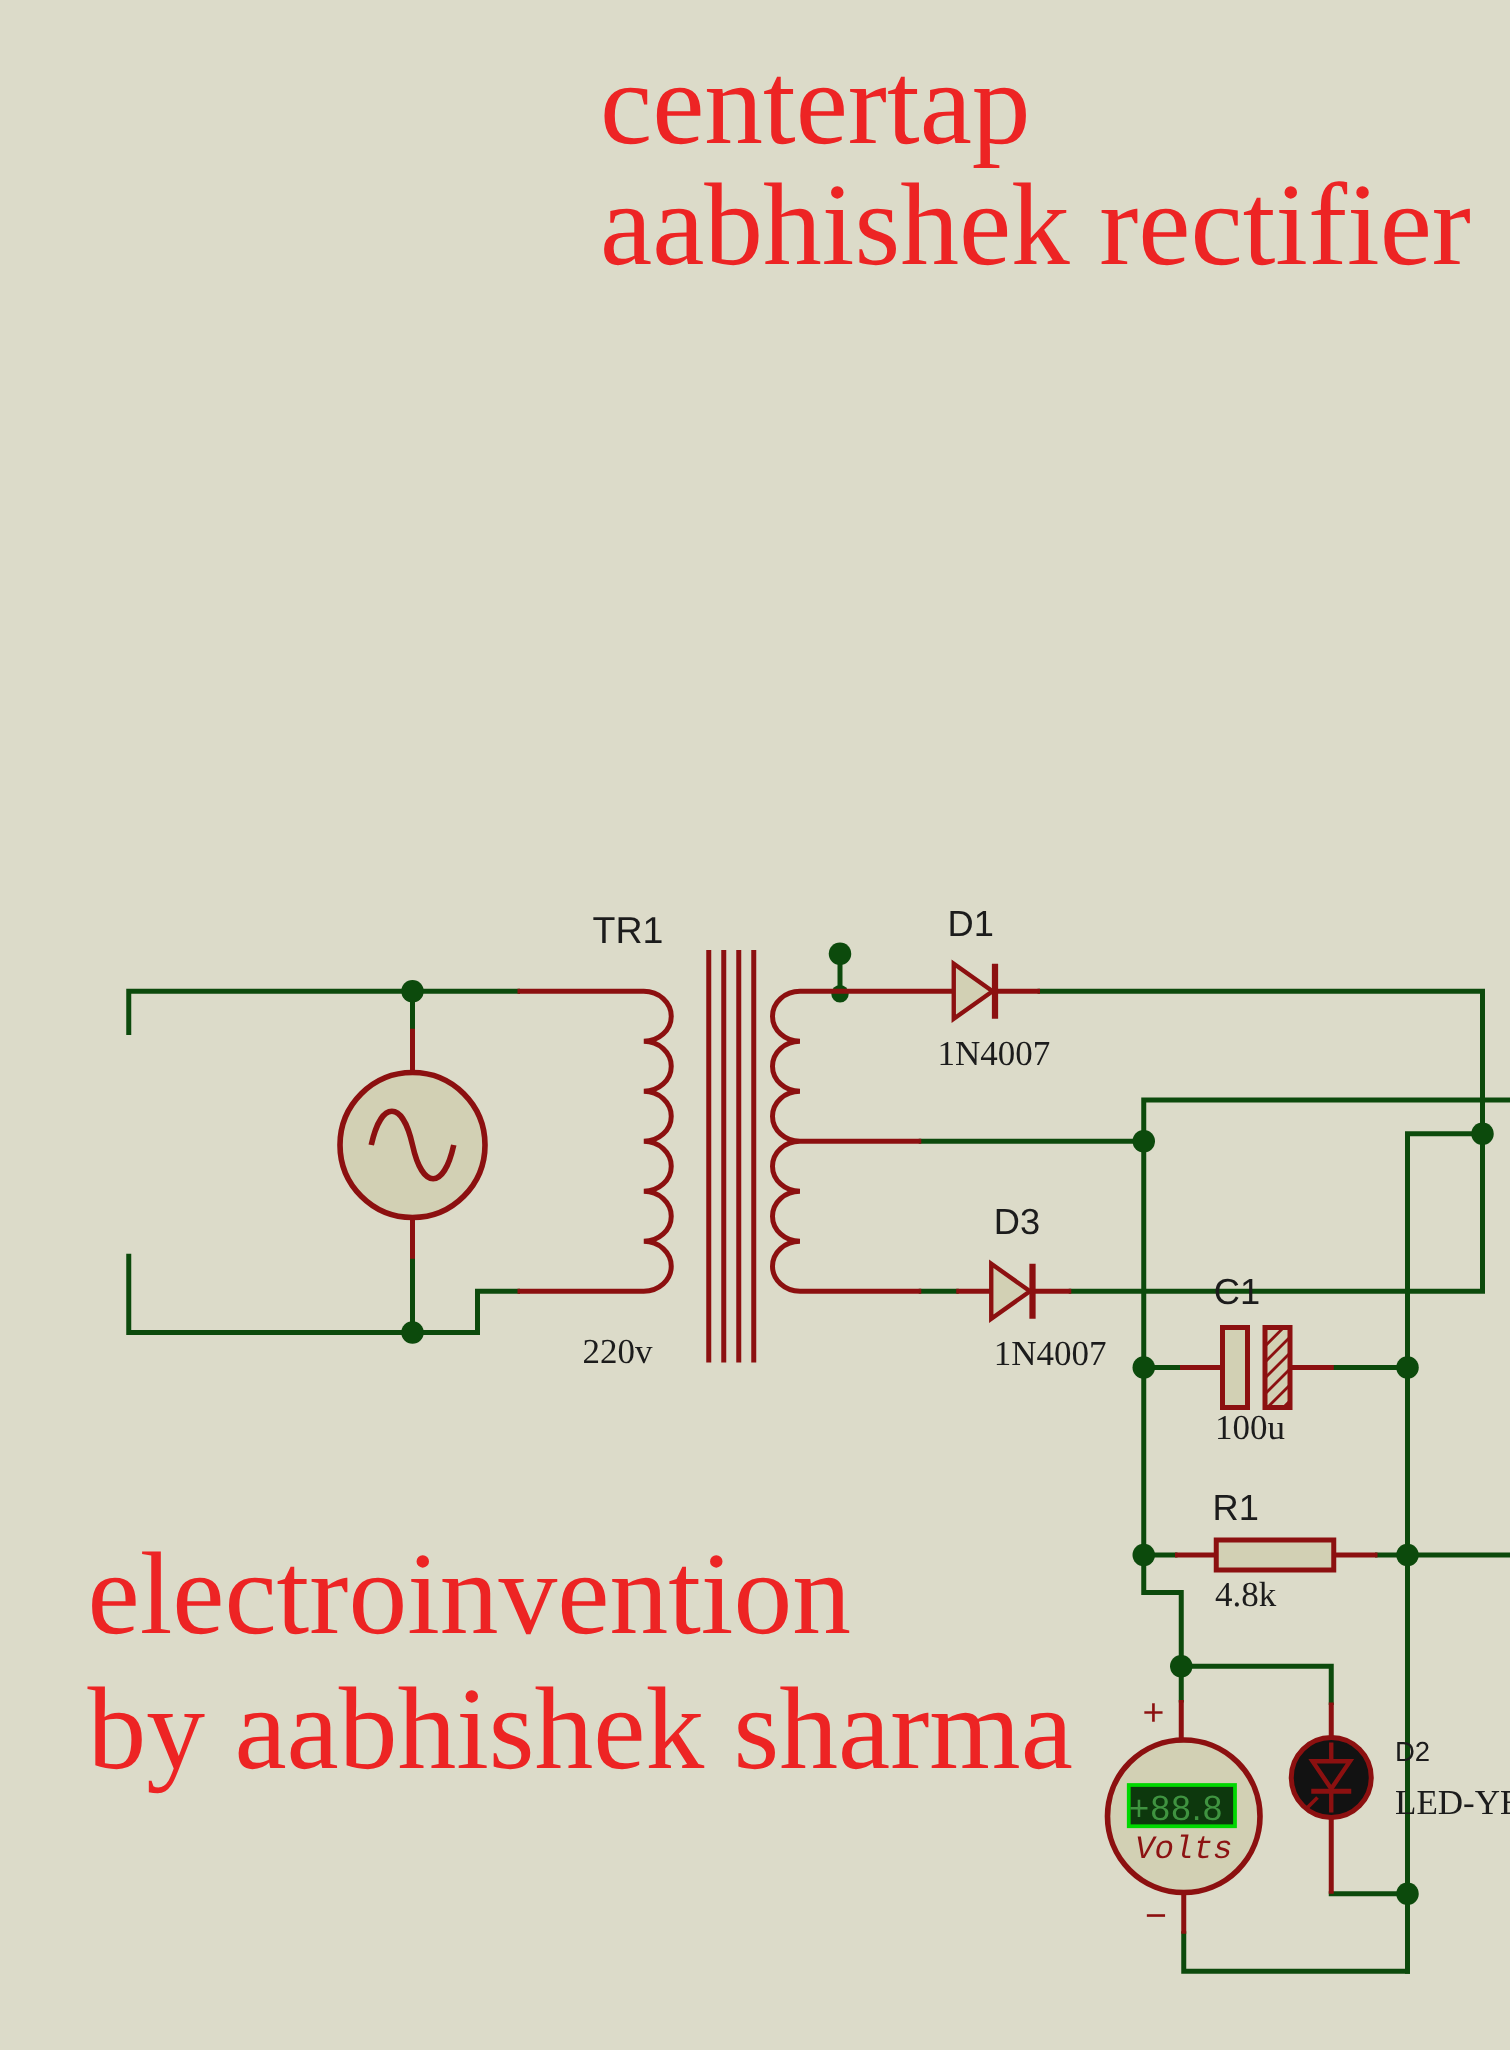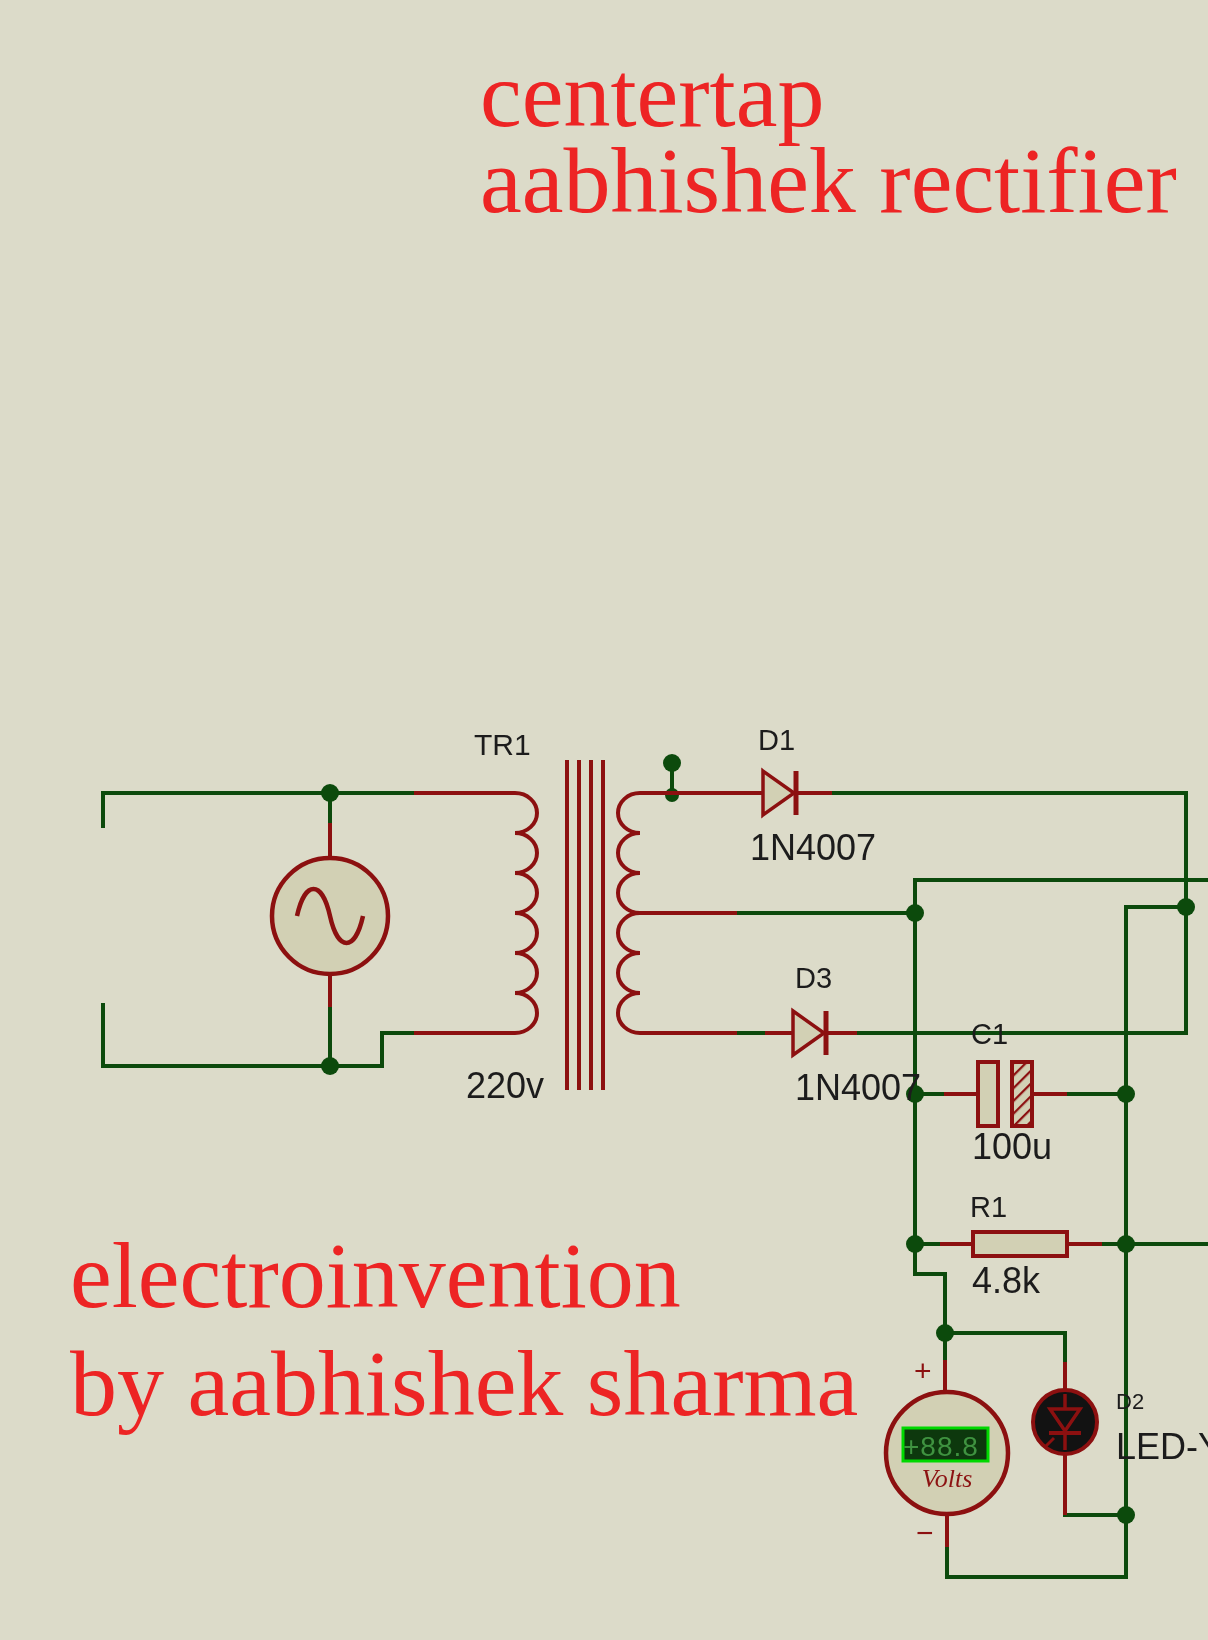--- a/index.html
+++ b/index.html
@@ -12,21 +12,21 @@
   }
   #circuit-svg{position:absolute;left:0;top:0;}
   .lbl{
     position:absolute;
     color:#1c1c1c;
     font-family:"Liberation Sans", sans-serif;
     font-size:29px;
     white-space:nowrap;
     line-height:1;
   }
-  .val{font-size:36px;}
+  .val{font-size:28px;font-family:Liberation Serif, serif;}
   .heading{
     position:absolute;
     color:#ed2424;
     font-family:"Liberation Serif", serif;
     font-size:94px;
     line-height:1;
     white-space:nowrap;
   }
   .polarity{
     position:absolute;
@@ -46,21 +46,21 @@
     font-family:"Liberation Sans", sans-serif;
   }
   .volts-text{
     position:absolute;
     left:900px;top:1466px;width:94px;
     text-align:center;
     color:#8c1212;
     font-style:italic;
     font-size:26px;
     line-height:1;
-    font-family:Liberation Serif, serif;
+    font-family:Liberation Mono, monospace;
   }
 </style>
 </head>
 <body>
 
 <div id="screen">
 
   <svg id="circuit-svg" width="1208" height="1640" viewBox="0 0 1208 1640">
     <defs>
       <pattern id="hatch" width="9" height="9" patternTransform="rotate(45)" patternUnits="userSpaceOnUse">
@@ -183,21 +183,21 @@
       <g stroke="#8c1010" stroke-width="3.5" fill="none">
         <line x1="1065" y1="1394" x2="1065" y2="1409"></line>
         <path d="M 1050 1409 H 1080 L 1065 1431 Z"></path>
         <line x1="1049" y1="1433" x2="1081" y2="1433" stroke-width="4"></line>
         <line x1="1065" y1="1433" x2="1065" y2="1450"></line>
         <line x1="1054" y1="1438" x2="1046" y2="1446" stroke-width="3"></line>
       </g>
     </g>
   </svg>
 
-  <div class="heading" style="left:480px;top:36px;margin-top:11px;">centertap</div>
+  <div class="heading" style="left:480px;top:36px;">centertap</div>
   <div class="heading" style="left:480px;top:133px;">aabhishek rectifier</div>
   <div class="heading" style="left:70px;top:1336px;">by aabhishek sharma</div>
   <div class="heading" style="left:70px;top:1228px;">electroinvention</div>
 
   <div class="lbl" style="left:474px;top:730px;font-size:30px;">TR1</div>
   <div class="lbl val" style="left:466px;top:1068px;">220v</div>
 
   <div class="lbl" style="left:758px;top:726px;">D1</div>
   <div class="lbl val" style="left:750px;top:830px;">1N4007</div>
 

